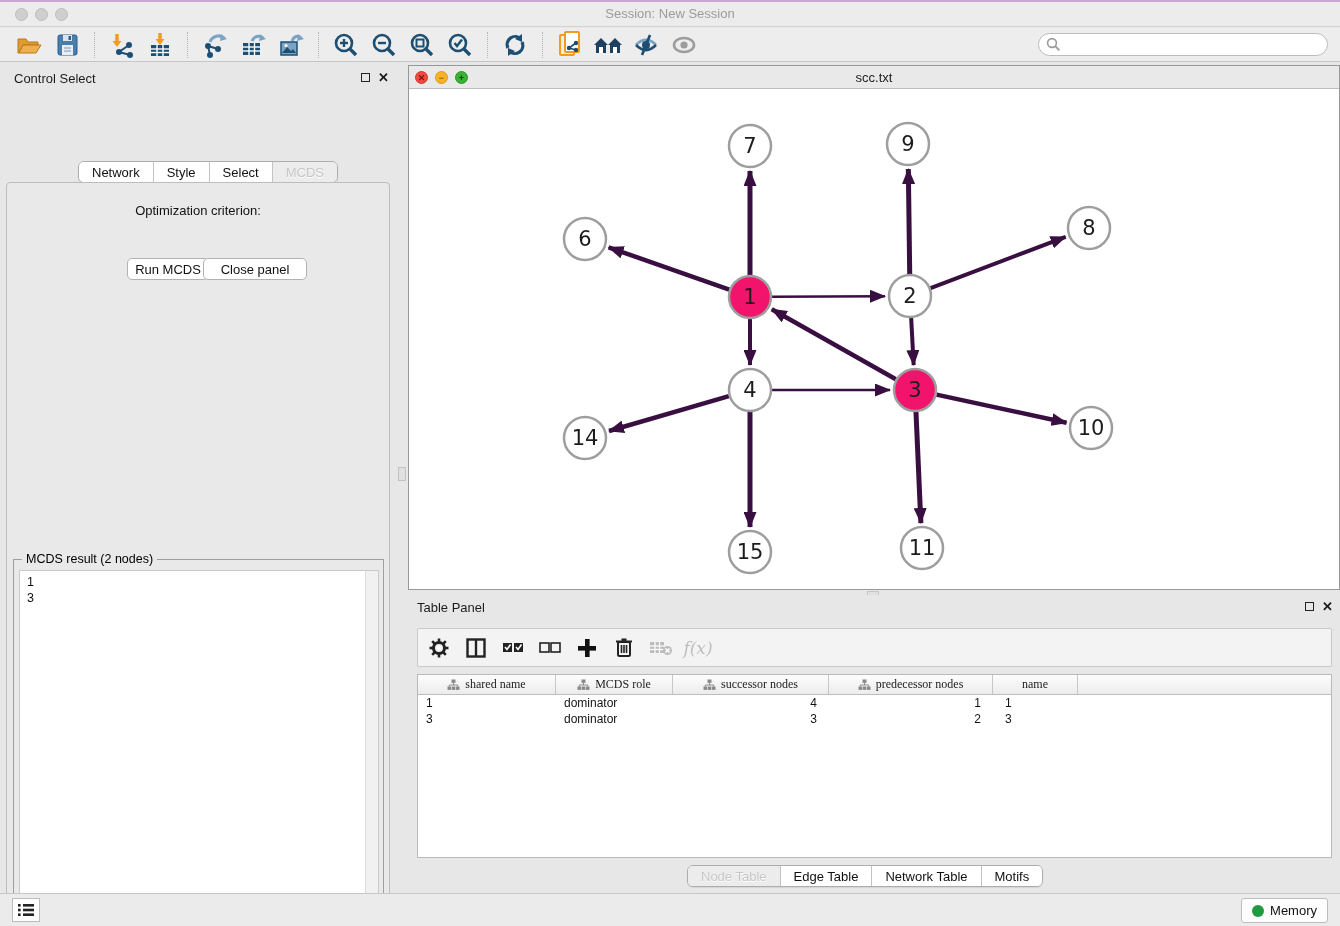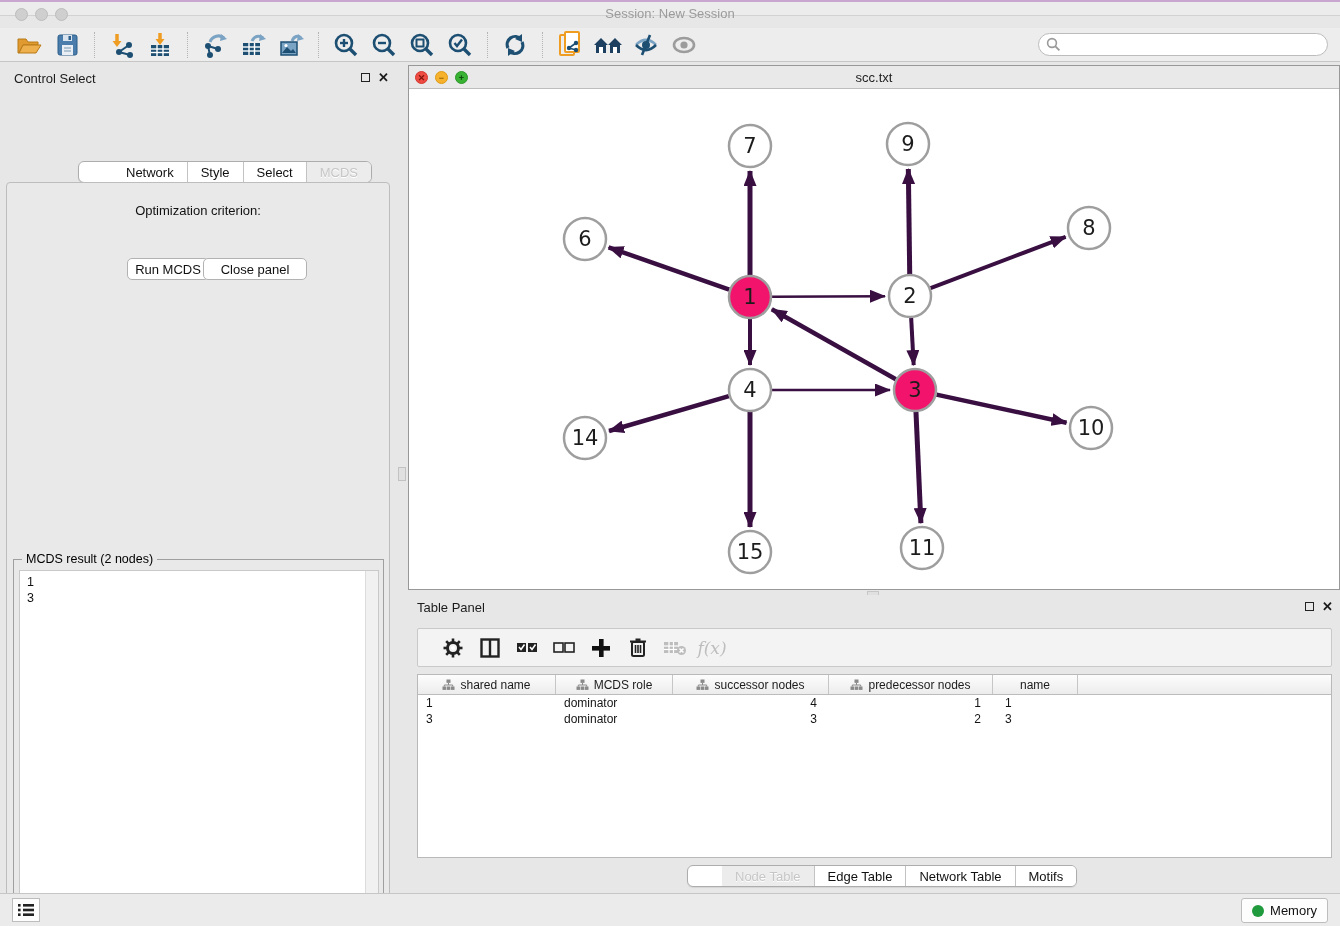--- a/index.html
+++ b/index.html
@@ -2,21 +2,21 @@
 <html><head>
 <meta charset="utf-8">
 <style>
   * { margin:0; padding:0; box-sizing:border-box; }
   body { background:#d0d0d0; font-family:"Liberation Sans", sans-serif; }
   .app { position:relative; width:1340px; height:926px; background:#e7e7e7; overflow:hidden;
          font-family:"Liberation Sans", sans-serif; }
   .top-accent { position:absolute; top:0; left:0; width:100%; height:2px; background:#c9a6cf; z-index:50; }
 
   
-  .titlebar { position:absolute; top:2px; left:0; width:100%; height:14px; background:#ececec;
+  .titlebar { position:absolute; top:2px; left:0; width:100%; height:25px; background:#ececec;
               border-bottom:1px solid #d2d2d2; }
   .titlebar .title { position:absolute; top:4px; left:0; width:100%; text-align:center;
                      color:#9b9b9b; font-size:13px; }
   .tl-dot { position:absolute; top:6px; width:13px; height:13px; border-radius:50%;
             background:#cfcfcf; border:1px solid #bdbdbd; }
 
   
   .toolbar { position:absolute; top:28px; left:0; width:100%; height:34px; background:#ededed;
              border-bottom:1px solid #c6c6c6; display:flex; align-items:center; padding-left:10px; }
   .tbtn { width:30px; height:28px; display:flex; align-items:center; justify-content:center; margin:0 4px; }
@@ -25,21 +25,21 @@
                border:1px solid #bcbcbc; border-radius:12px; display:flex; align-items:center; padding-left:7px; }
 
   
   .cpanel { position:absolute; left:0; top:65px; width:396px; height:820px; background:#e7e7e7; }
   .panel-head { position:absolute; left:0; top:0; width:100%; height:26px; }
   .panel-head .ptitle { position:absolute; left:14px; top:6px; font-size:13px; color:#1c1c1c; }
   .float-ic { position:absolute; width:9px; height:9px; border:1.6px solid #222; top:8px; }
   .close-ic { position:absolute; top:5px; font-size:13px; font-weight:bold; color:#1a1a1a; }
 
   .seg { display:flex; height:22px; border:1px solid #adadad; border-radius:6px; overflow:hidden;
-         background:#fff; box-shadow:0 1px 1px rgba(0,0,0,.08);padding-left:34px; }
+         background:#fff; box-shadow:0 1px 1px rgba(0,0,0,.08); }
   .seg .segi { padding:0 13px; font-size:13px; color:#111; display:flex; align-items:center;
                border-right:1px solid #c3c3c3; background:#fff; white-space:nowrap; }
   .seg .segi:last-child { border-right:none; }
   .seg .segi.active { background:#ececec; color:#c6c6c6; text-shadow:0 1px 0 #fff; }
 
   .cp-tabs { position:absolute; left:78px; top:96px; }
   .cp-body { position:absolute; left:6px; top:117px; width:384px; height:766px;
              border:1px solid #bdbdbd; border-radius:4px; background:#e9e9e9; }
   .opt-label { position:absolute; top:20px; width:100%; text-align:center; font-size:13px; color:#111; }
   .dropdown { position:absolute; left:39px; top:44px; width:310px; height:23px; background:#fff;
@@ -74,27 +74,27 @@
   .traffic { position:absolute; top:5px; width:13px; height:13px; border-radius:50%;
              font-size:9px; line-height:12px; text-align:center; font-weight:bold; }
   .t-red { background:#ee4c42; border:1px solid #d3372e; color:#7e120c; }
   .t-yel { background:#f6b22c; border:1px solid #df9a14; color:#935f00; }
   .t-grn { background:#39b234; border:1px solid #2a9627; color:#0d4d0c; }
   .canvas { position:absolute; left:0; top:23px; width:930px; height:500px; background:#fff; }
 
   
   .tpanel { position:absolute; left:408px; top:595px; width:932px; height:293px; background:#e7e7e7; }
   .tp-toolbar { position:absolute; left:9px; top:33px; width:915px; height:39px; background:#f3f3f3;
-                border:1px solid #c9c9c9; border-radius:2px; display:flex; align-items:center; padding-left:20px; }
+                border:1px solid #c9c9c9; border-radius:2px; display:flex; align-items:center; padding-left:6px; }
   .tp-btn { width:30px; height:30px; display:flex; align-items:center; justify-content:center; margin-right:7px; }
   .fx { font-family:"DejaVu Serif", serif; font-style:italic; font-size:17px; color:#bdbdbd; }
   .dtable { position:absolute; left:9px; top:79px; width:915px; height:184px; background:#fff;
             border:1px solid #b9b9b9; }
   .thead { display:flex; height:20px; background:linear-gradient(#fdfdfd,#ececec);
-           border-bottom:1px solid #bcbcbc; }
+           border-bottom:1px solid #bcbcbc;font-family:Liberation Serif, serif; }
   .th { display:flex; align-items:center; justify-content:center; gap:5px; font-size:12px; color:#1c1c1c;
         border-right:1px solid #c6c6c6; }
   .trow { display:flex; height:16px; font-size:12px; color:#141414; }
   .td { display:flex; align-items:center; }
   .td.left { justify-content:flex-start; padding-left:8px; }
   .td.right { justify-content:flex-end; padding-right:12px; }
   .tp-tabs { position:absolute; left:279px; top:270px; }
 
   
   .statusbar { position:absolute; left:0; top:893px; width:100%; height:33px; background:#ebebeb;

